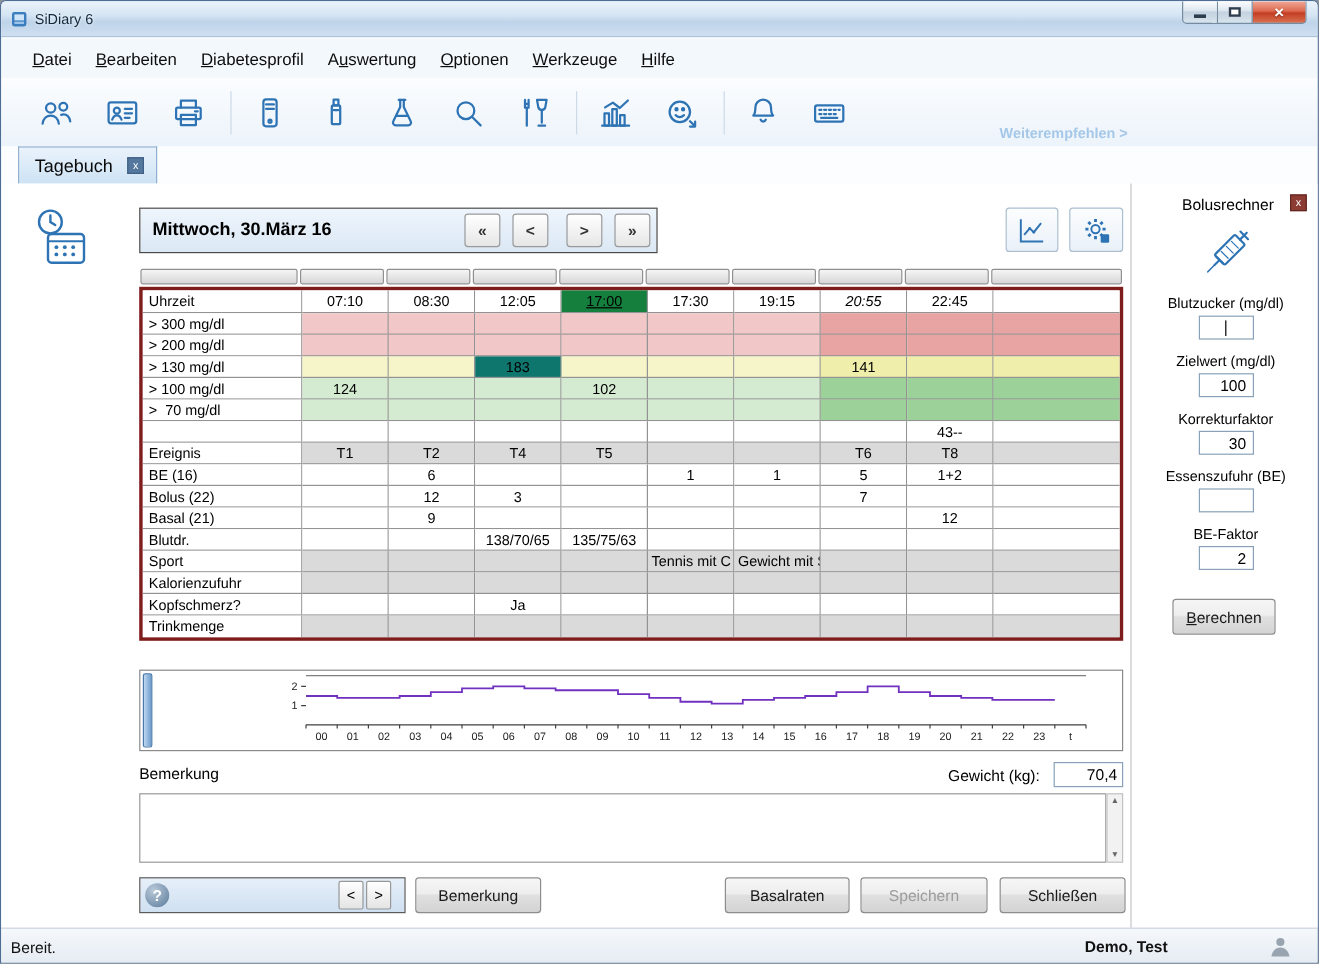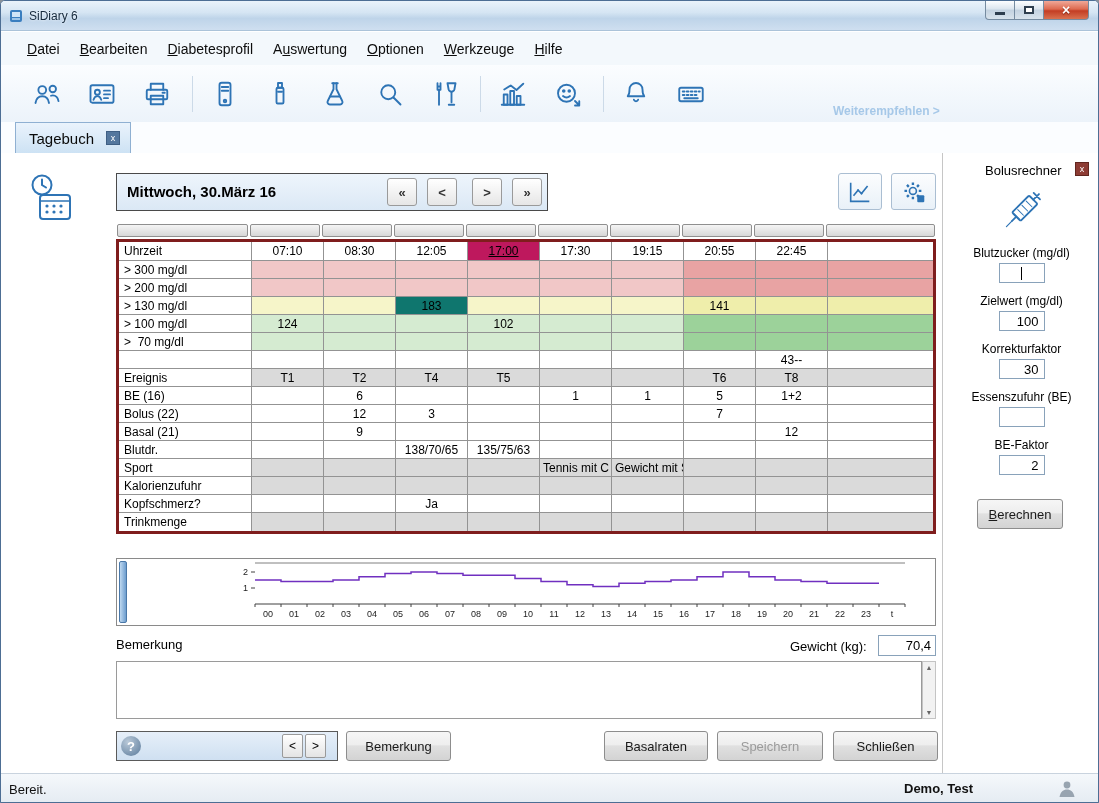--- a/index.html
+++ b/index.html
@@ -324,24 +324,24 @@
           <div class="hcol w-f">
             <div class="hdr-box"></div>
           </div>
         </div>
         <div class="tgrid">
           <div class="trow times">
             <div class="tc lab">Uhrzeit</div>
             <div class="tc t" style="background: rgb(255, 255, 255);">07:10</div>
             <div class="tc t" style="background: rgb(255, 255, 255);">08:30</div>
             <div class="tc t" style="background: rgb(255, 255, 255);">12:05</div>
-            <div class="tc t" style="background: #be185d; text-decoration: underline;">17:00</div>
+            <div class="tc t" style="background: #15803d; text-decoration: underline;">17:00</div>
             <div class="tc t" style="background: rgb(255, 255, 255);">17:30</div>
             <div class="tc t" style="background: rgb(255, 255, 255);">19:15</div>
-            <div class="tc t" style="background: rgb(255, 255, 255);">20:55</div>
+            <div class="tc t" style="background: rgb(255, 255, 255); font-style: italic;">20:55</div>
             <div class="tc t" style="background: rgb(255, 255, 255);">22:45</div>
             <div class="tc fill" style="background: rgb(255, 255, 255);"></div>
           </div>
           <div class="trow">
             <div class="tc lab">&gt; 300 mg/dl</div>
             <div class="tc t" style="background: rgb(241, 199, 199);"></div>
             <div class="tc t" style="background: rgb(241, 199, 199);"></div>
             <div class="tc t" style="background: rgb(241, 199, 199);"></div>
             <div class="tc t" style="background: rgb(241, 199, 199);"></div>
             <div class="tc t" style="background: rgb(241, 199, 199);"></div>

